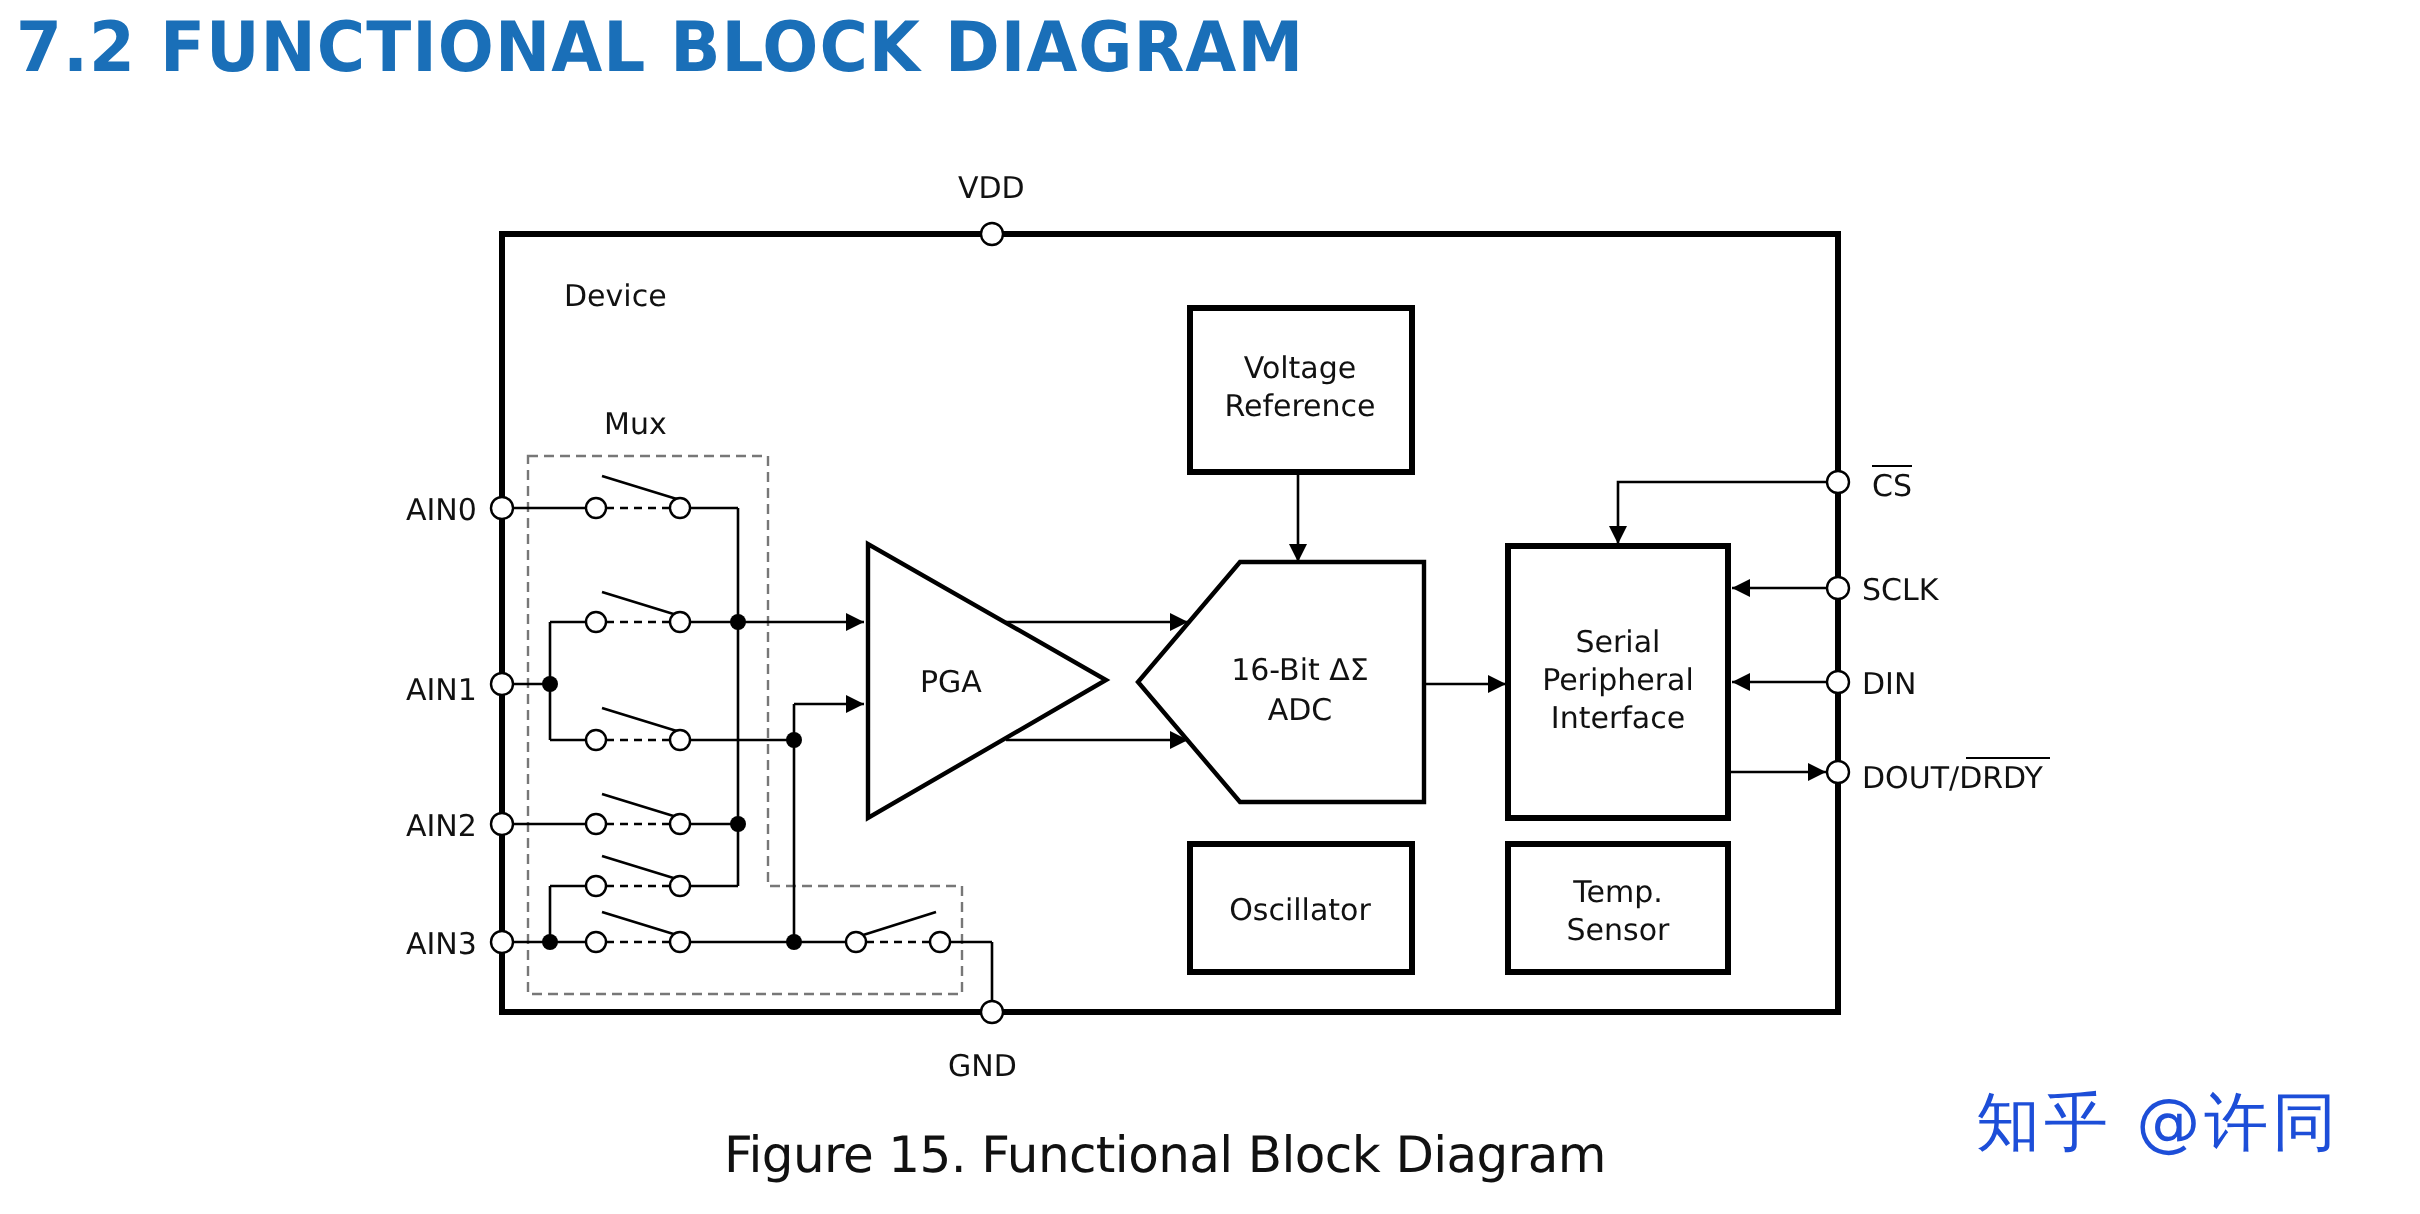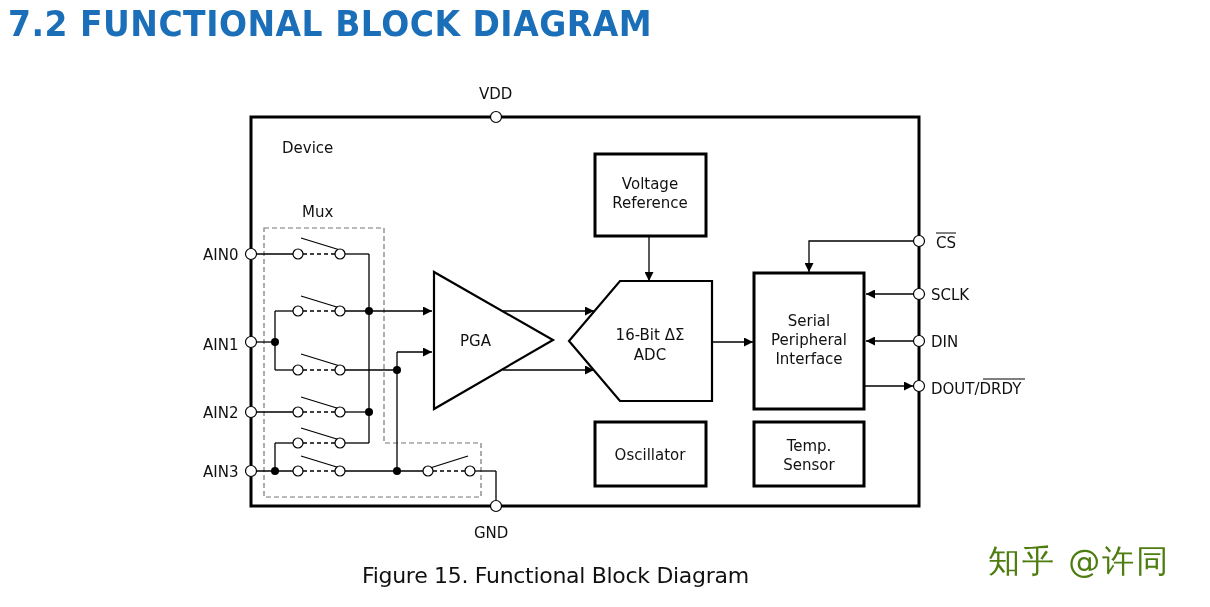--- a/index.html
+++ b/index.html
@@ -1,22 +1,22 @@
 <!DOCTYPE html>
 <html><head>
 <meta charset="utf-8">
 <style>
   html, body { margin:0; padding:0; background:#ffffff; }
   body { width:1210px; height:607px; position:relative; overflow:hidden; font-family:"DejaVu Sans", sans-serif; }
   .heading { position:absolute; left:8px; top:4px; font-family:"DejaVu Sans", sans-serif; font-weight:bold; font-size:33px; color:#1a6fb8; letter-spacing:0.5px; transform:scaleY(1.05); white-space:nowrap; }
   svg { position:absolute; left:0; top:0; }
   .lbl { font-family:"DejaVu Sans", sans-serif; font-size:15px; fill:#111; }
   .blk { font-family:"DejaVu Sans", sans-serif; font-size:15px; fill:#111; }
-  .caption { position:absolute; left:362px; top:563px; font-family:"DejaVu Sans", sans-serif; font-size:22px; color:#111; white-space:nowrap; letter-spacing:-0.3px; }
-  .watermark { position:absolute; left:988px; top:540px; font-family:"DejaVu Sans", sans-serif; font-size:32px; color:#4d7c0f; white-space:nowrap; letter-spacing:2px; }
+  .caption { position:absolute; left:362px; top:563px; font-family:"DejaVu Sans", sans-serif; font-size:25px; color:#111; white-space:nowrap; letter-spacing:-0.3px; }
+  .watermark { position:absolute; left:988px; top:540px; font-family:"DejaVu Sans", sans-serif; font-size:32px; color:#1d4ed8; white-space:nowrap; letter-spacing:2px; }
 </style>
 </head>
 <body>
 
 <div class="heading">7.2 FUNCTIONAL BLOCK DIAGRAM</div>
 
 <svg width="1210" height="607" viewBox="0 0 1210 607">
   <defs>
     <marker id="arr" viewBox="0 0 10 10" refX="10" refY="5" markerWidth="10" markerHeight="9" orient="auto" markerUnits="userSpaceOnUse">
       <path d="M0,0 L10,5 L0,10 z" fill="#000"></path>

